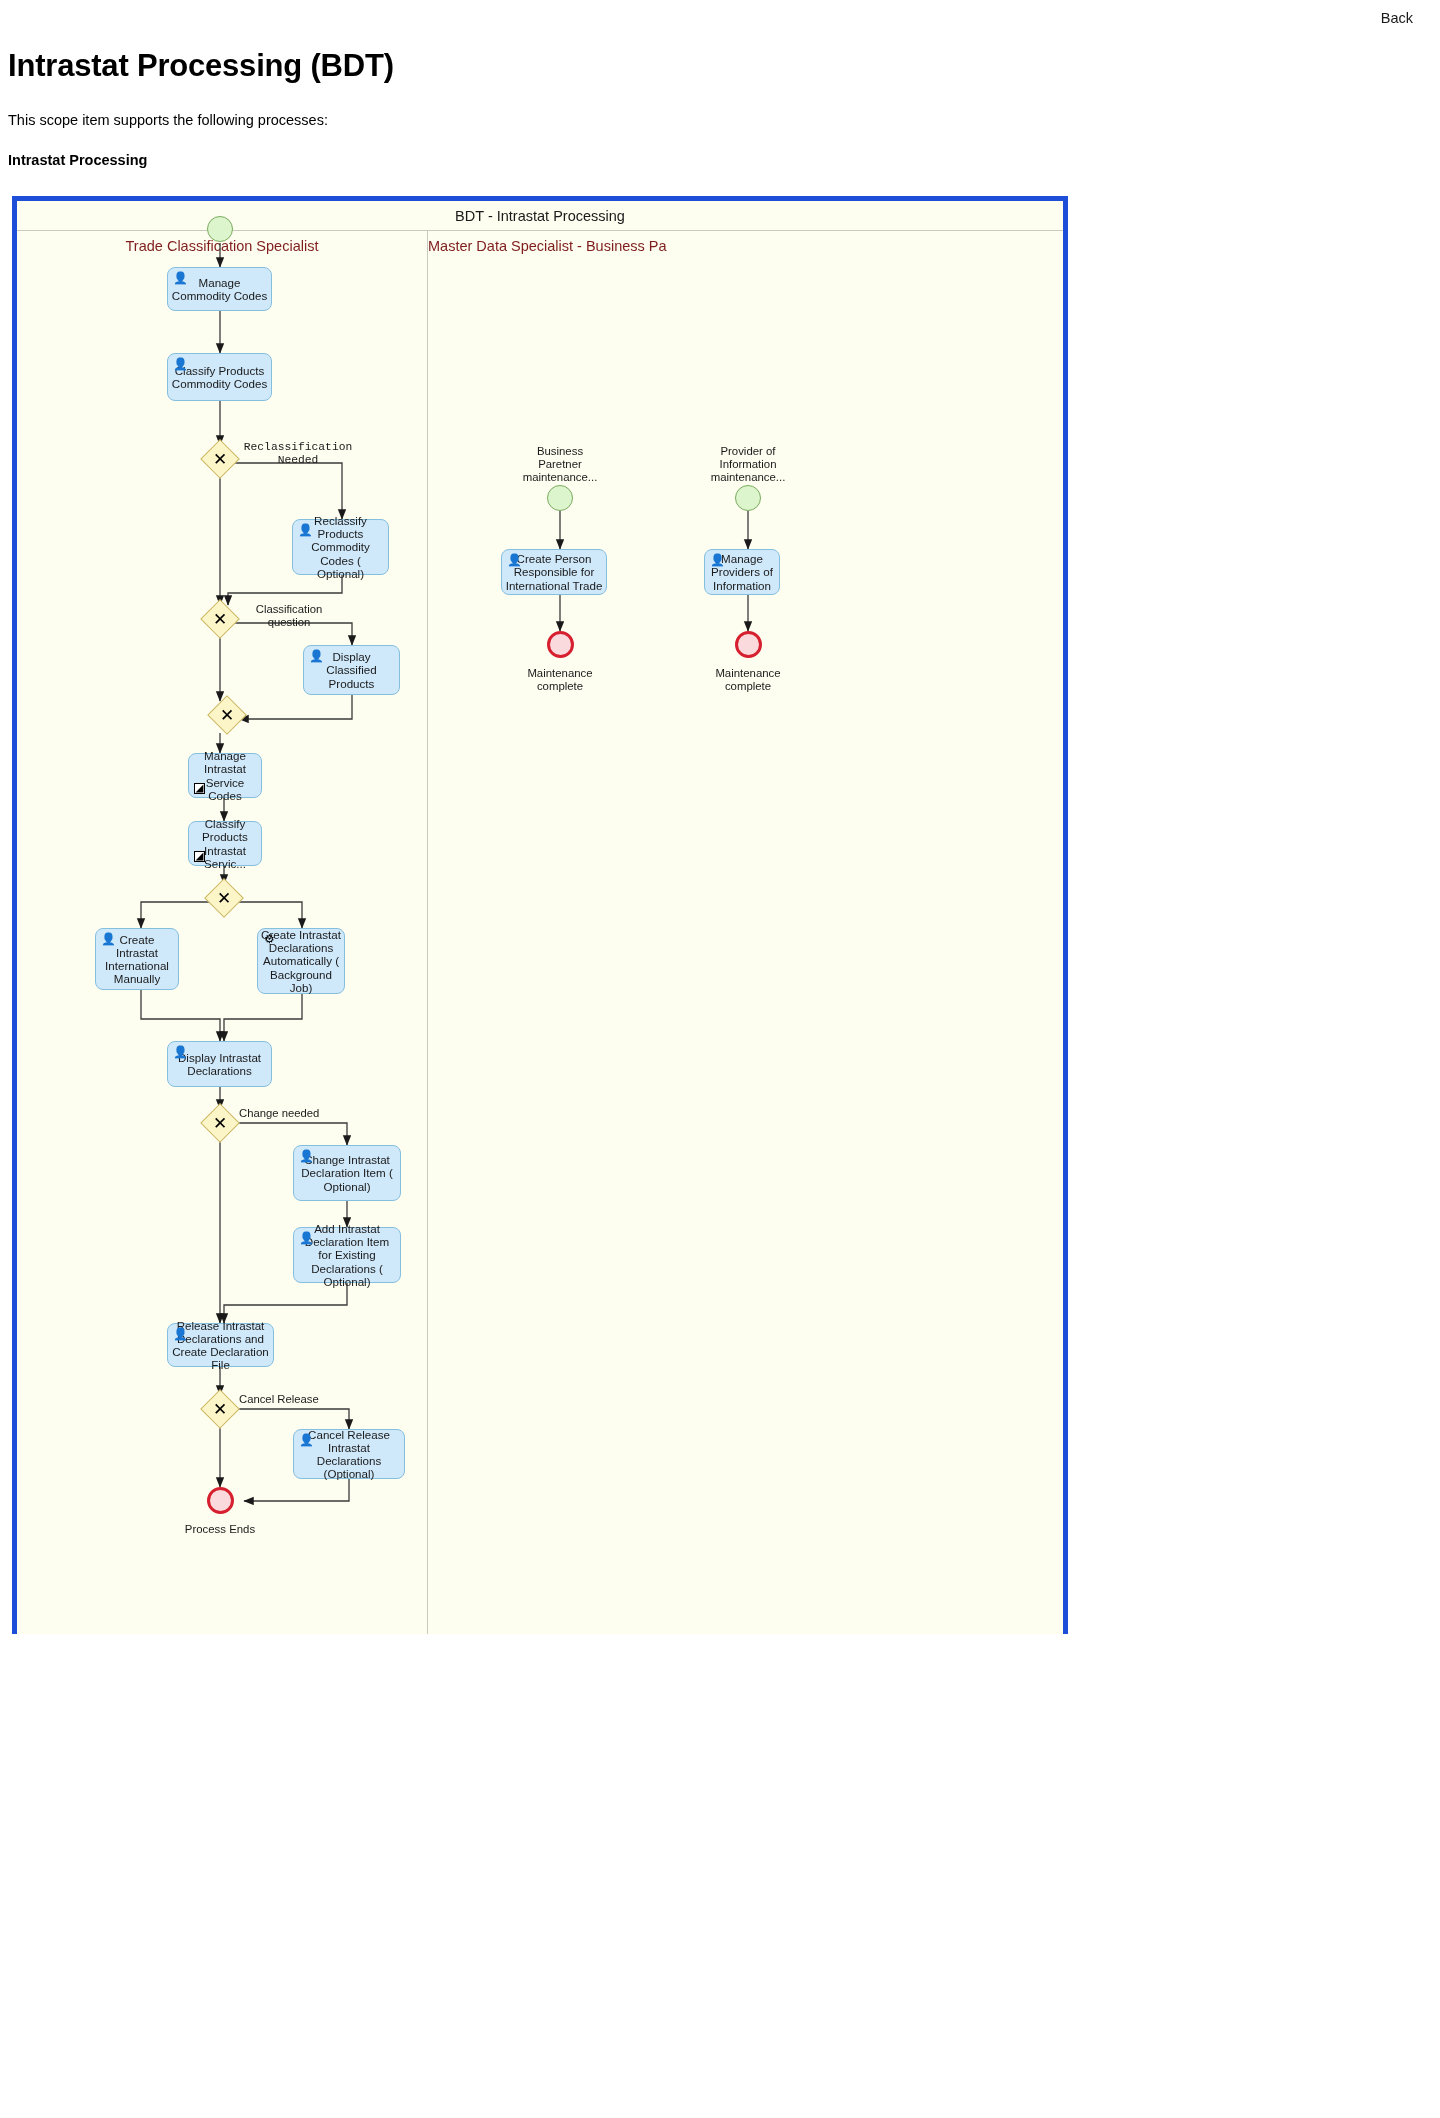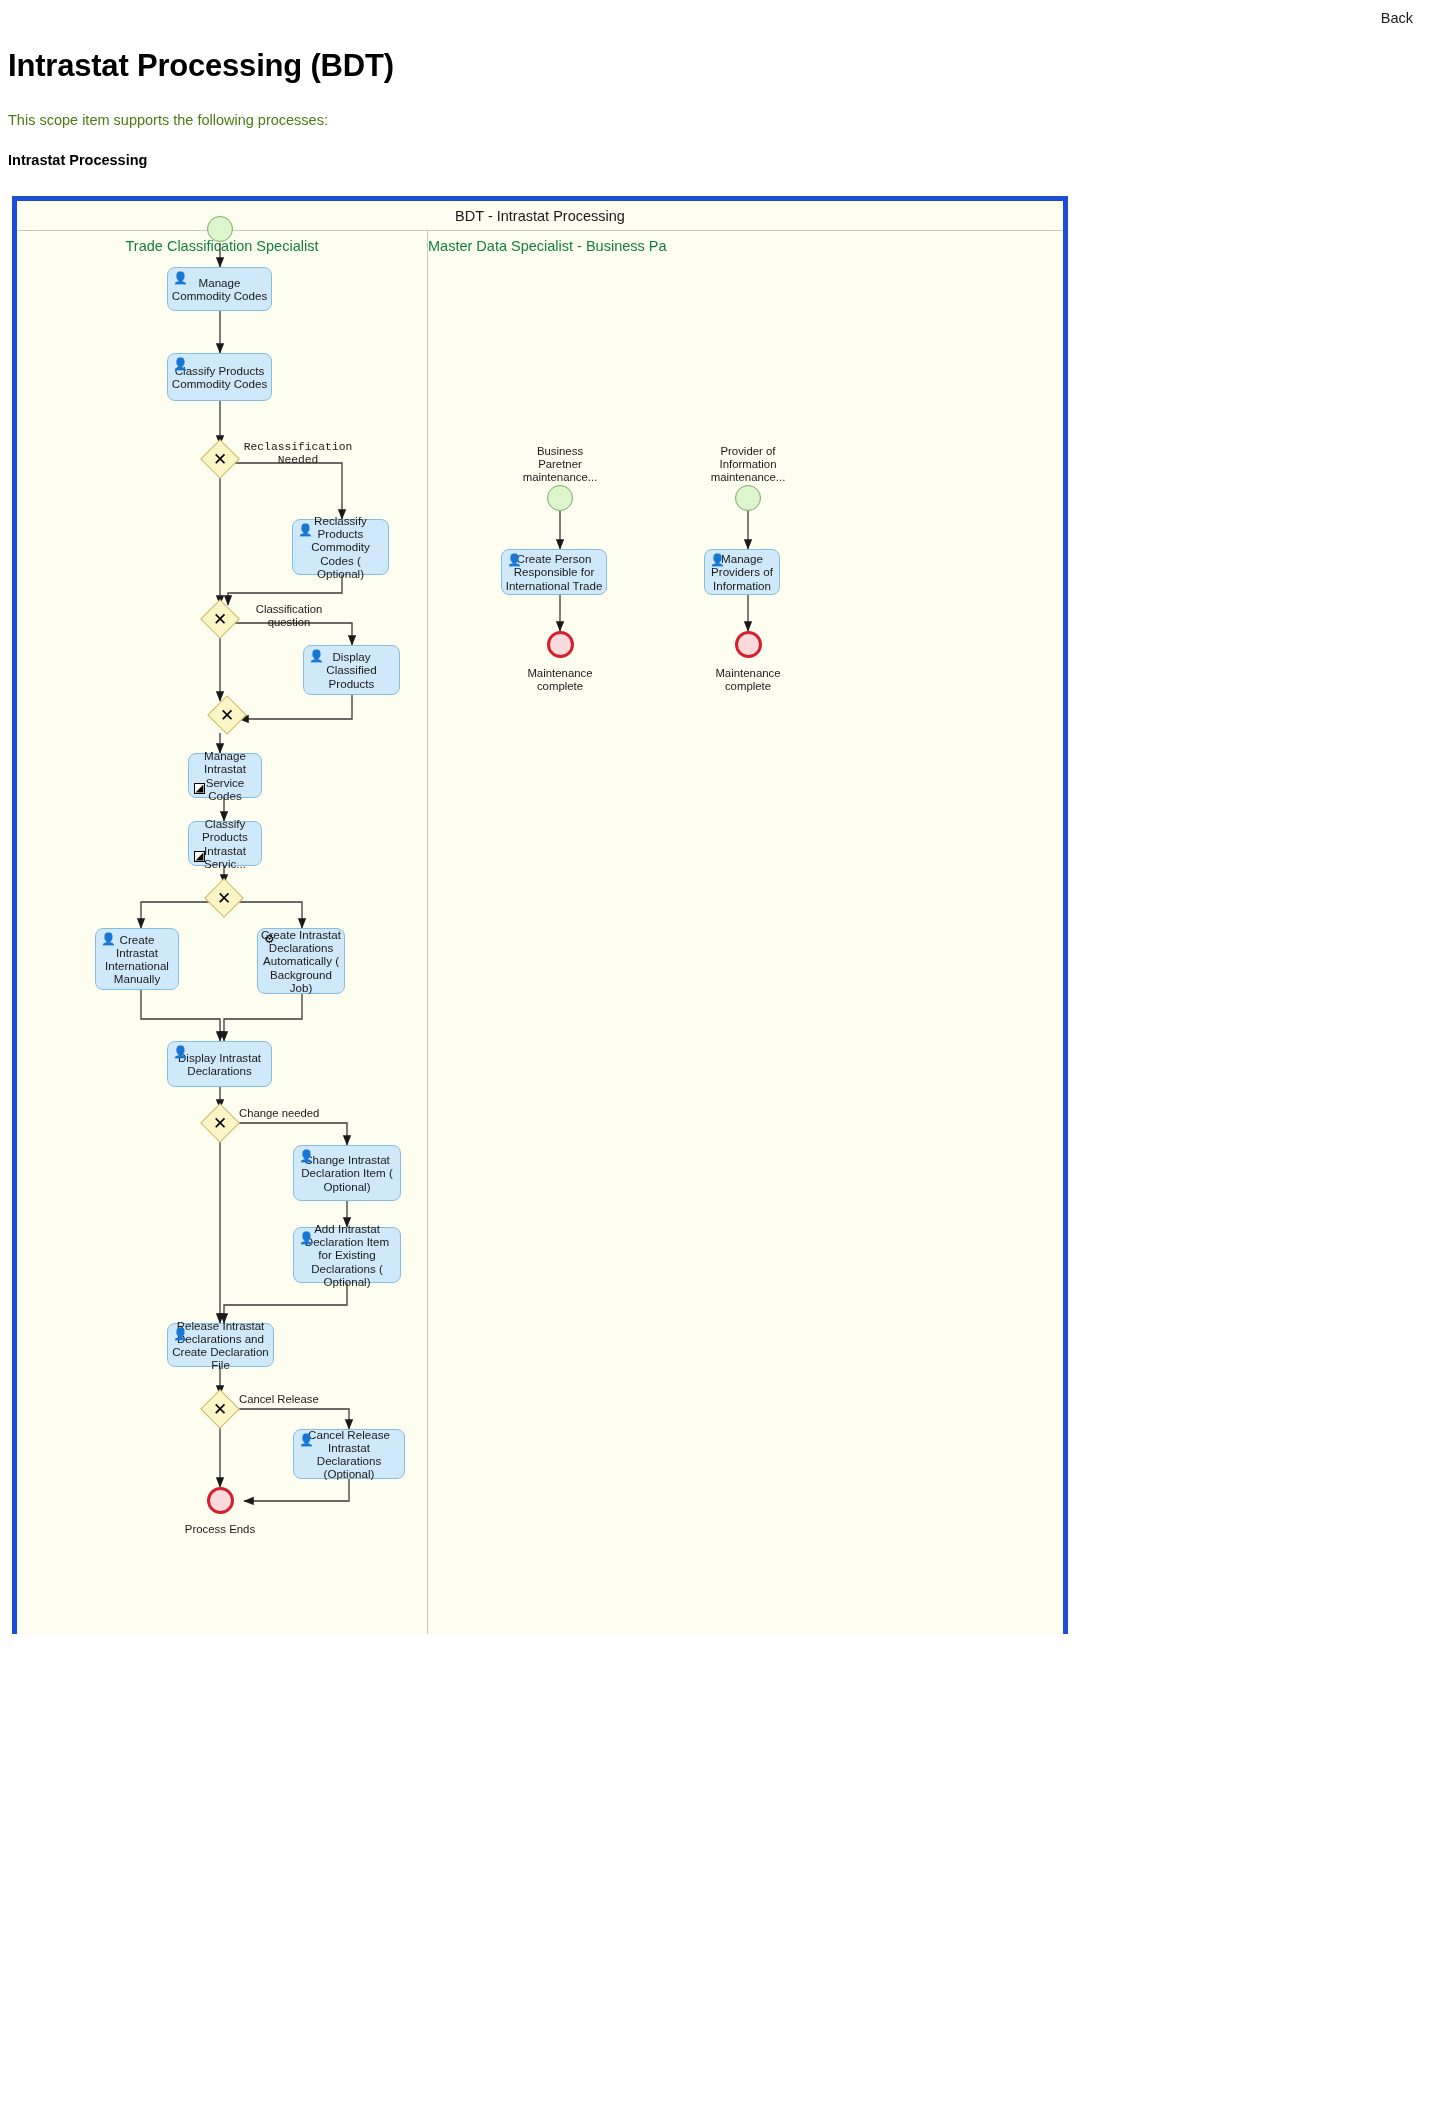--- a/index.html
+++ b/index.html
@@ -18,21 +18,21 @@
     cursor: pointer;
   }
 
   h1.page-title {
     position: absolute; left: 8px; top: 48px;
     margin: 0; font-size: 31px; font-weight: bold;
     letter-spacing: -0.2px; color: #000;
   }
   .subtitle {
     position: absolute; left: 8px; top: 112px;
-    font-size: 14.5px; color: #4d7c0f;
+    font-size: 14.5px; color: #000000;
   }
   .proc-name {
     position: absolute; left: 8px; top: 152px;
     font-size: 14.5px; font-weight: bold; color: #000;
   }
 
   
   .pool {
     position: absolute; left: 12px; top: 196px;
     width: 1056px; height: 1880px;
@@ -45,21 +45,21 @@
     border-bottom: 1px solid #c9c9bd; color: #1a1a1a;
   }
   .lane {
     position: absolute; top: 30px; bottom: 0;
     border-left: 1px solid #c9c9bd;
   }
   .lane.first { border-left: none; }
   .lane-title {
     position: absolute; top: 0; left: 0; width: 100%; height: 30px;
     line-height: 30px; text-align: center; font-size: 14.5px;
-    color: #15803d; white-space: nowrap; overflow: hidden;
+    color: #7f1d1d; white-space: nowrap; overflow: hidden;
   }
 
   
   svg.edges {
     position: absolute; left: 0; top: 0;
     width: 1056px; height: 1880px;
     pointer-events: none;
   }
 
   

